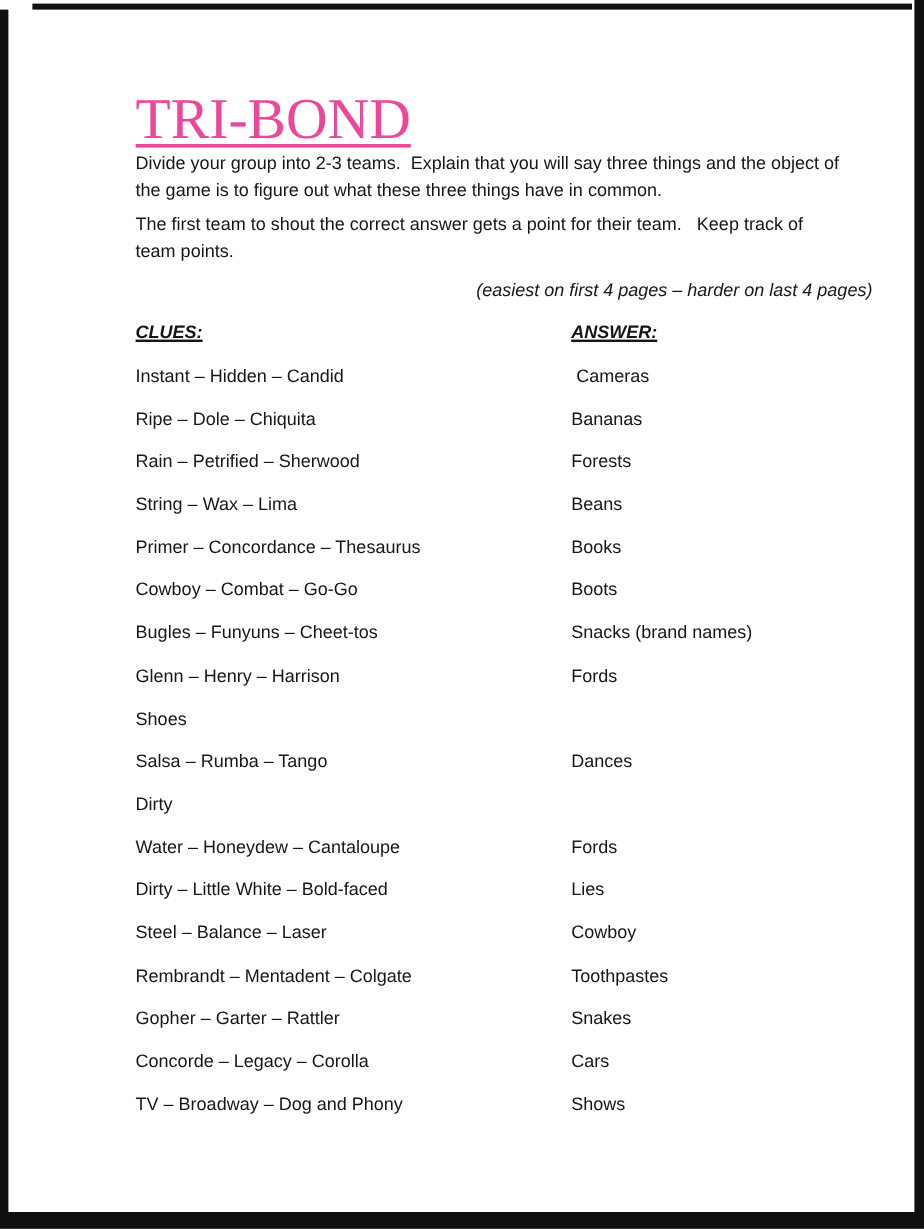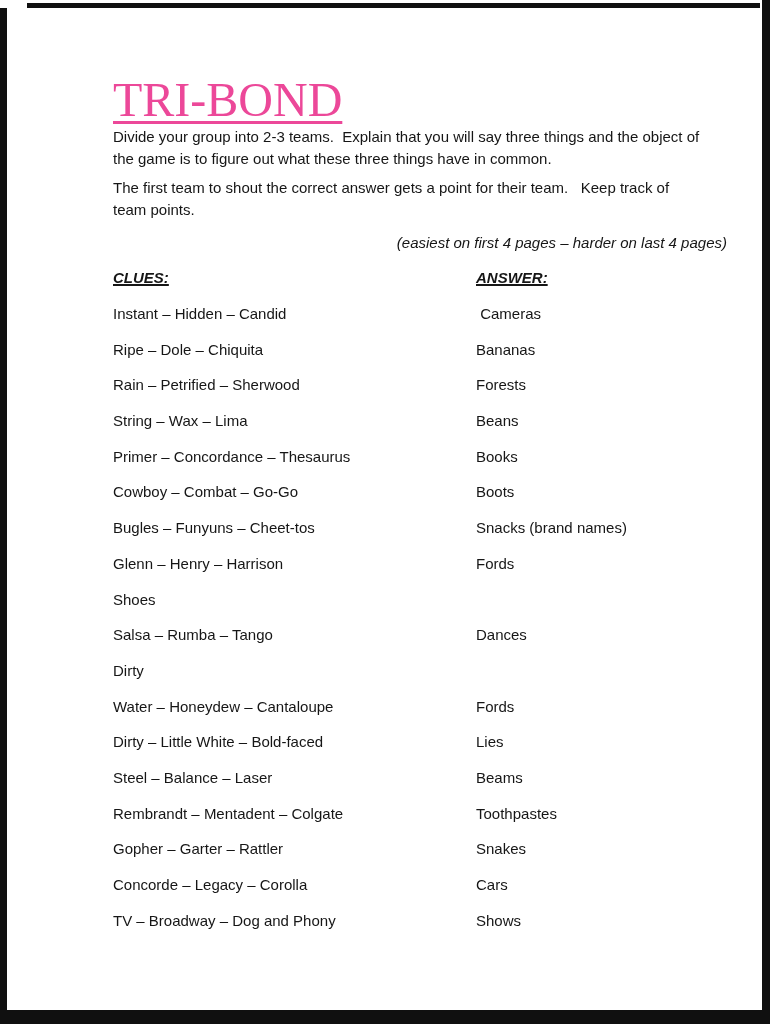--- a/index.html
+++ b/index.html
@@ -149,21 +149,21 @@
     <div class="trow">
       <div class="clue-col cell">Water – Honeydew – Cantaloupe</div>
       <div class="cell">Fords</div>
     </div>
     <div class="trow">
       <div class="clue-col cell">Dirty – Little White – Bold-faced</div>
       <div class="cell">Lies</div>
     </div>
     <div class="trow">
       <div class="clue-col cell">Steel – Balance – Laser</div>
-      <div class="cell">Beams</div>
+      <div class="cell">Cowboy</div>
     </div>
     <div class="trow">
       <div class="clue-col cell">Rembrandt – Mentadent – Colgate</div>
       <div class="cell">Toothpastes</div>
     </div>
     <div class="trow">
       <div class="clue-col cell">Gopher – Garter – Rattler</div>
       <div class="cell">Snakes</div>
     </div>
     <div class="trow">

